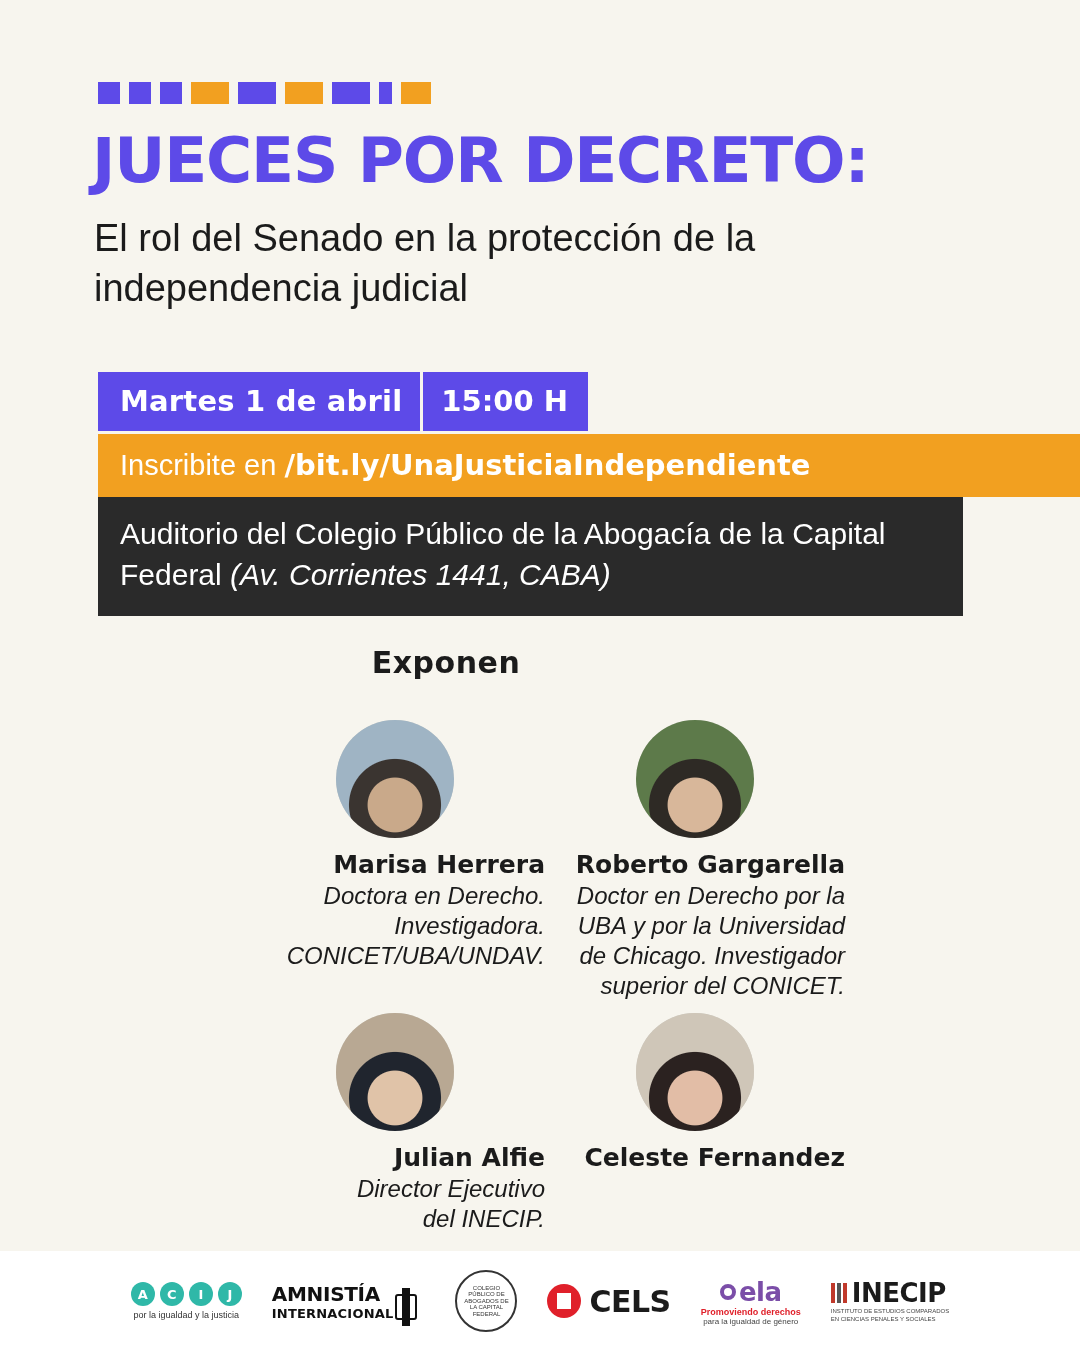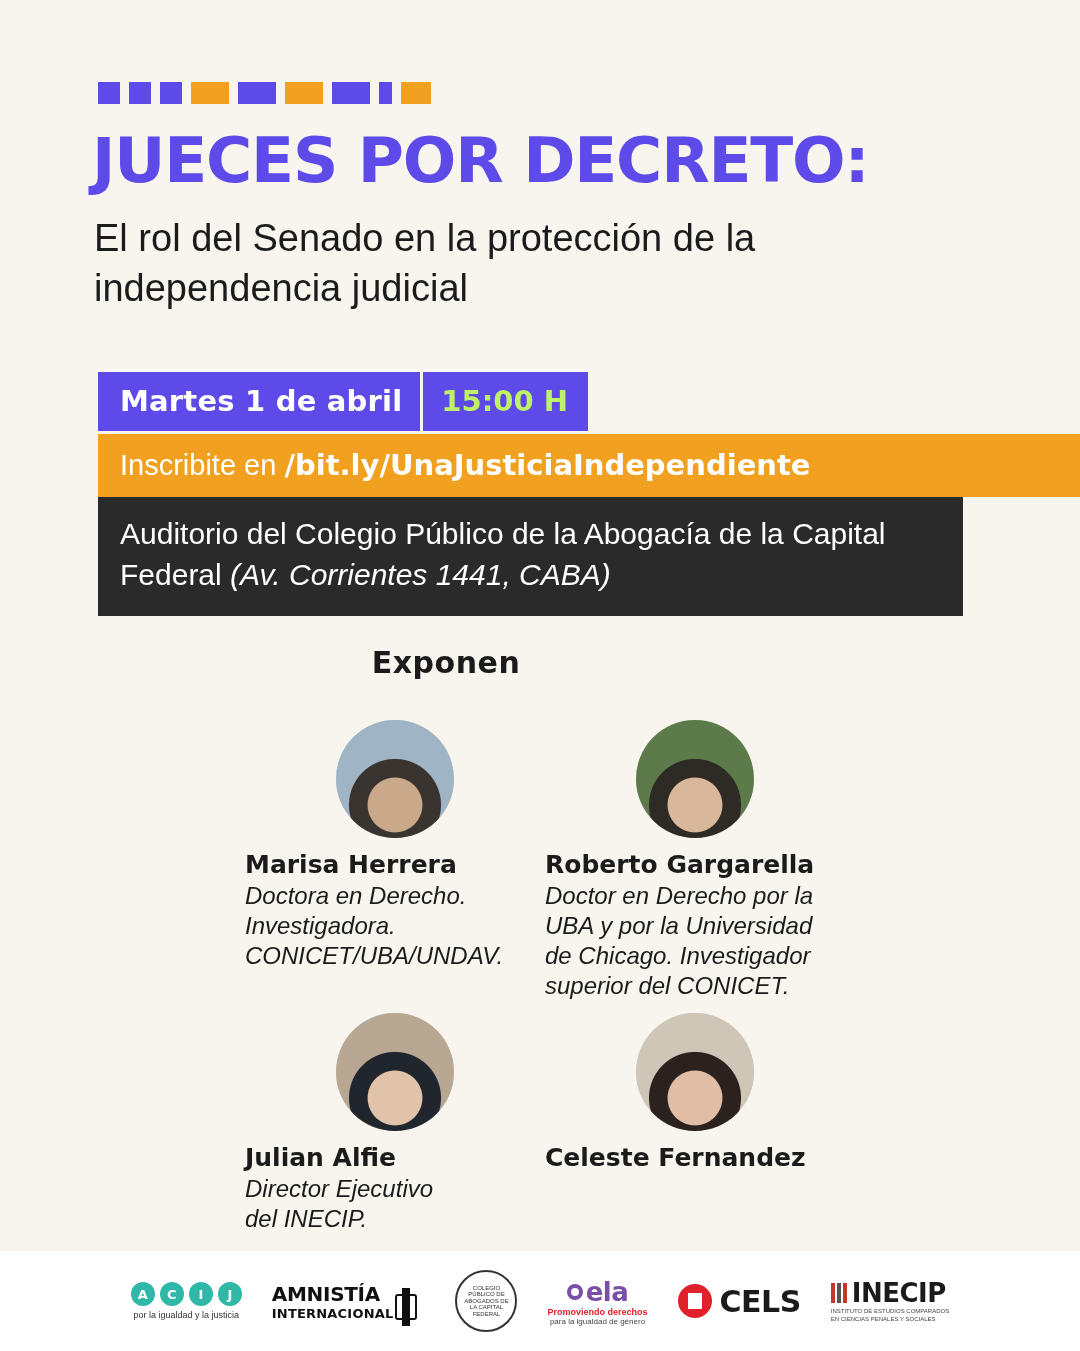--- a/index.html
+++ b/index.html
@@ -69,21 +69,21 @@
     padding: 12px 18px 13px 22px;
     letter-spacing: 0.2px;
     font-family: "DejaVu Sans", sans-serif;
   }
   .band-sep {
     width: 3px;
     background: #f7f5ee;
   }
   .band-time {
     background: #5d4ae8;
-    color: #bef264;
+    color: #ffffff;
     font-size: 29px;
     font-weight: bold;
     padding: 12px 20px 13px 18px;
     font-family: "DejaVu Sans", sans-serif;
   }
   .band-register {
     position: absolute;
     left: 98px;
     top: 434px;
     width: 1008px;
@@ -131,21 +131,21 @@
   .speakers {
     position: absolute;
     top: 720px;
     left: 245px;
     width: 600px;
     display: flex;
     flex-wrap: wrap;
   }
   .speaker {
     width: 300px;
-    text-align: left;
+    text-align: right;
     margin-bottom: 12px;
   }
   .avatar {
     width: 118px;
     height: 118px;
     border-radius: 50%;
     margin: 0 auto 12px auto;
     overflow: hidden;
     position: relative;
     background: #cfcfc8;
@@ -344,32 +344,32 @@
     <div class="amn-candle">
       <div class="body"></div>
         <div class="wire"></div>
     </div>
   </div>
 
   <div class="logo">
     <div class="seal">COLEGIO PÚBLICO DE ABOGADOS DE LA CAPITAL FEDERAL</div>
   </div>
 
+  <div class="logo cels">
+    <div class="cels-mark"></div>
+    <div class="cels-txt">CELS</div>
+  </div>
+
   <div class="logo ela">
     <div class="ela-top">
       <div class="ela-dot"></div>
       <div class="ela-word">ela</div>
     </div>
     <div class="ela-sub1">Promoviendo derechos</div>
     <div class="ela-sub2">para la igualdad de género</div>
-  </div>
-
-  <div class="logo cels">
-    <div class="cels-mark"></div>
-    <div class="cels-txt">CELS</div>
   </div>
 
   <div class="logo inecip">
     <div class="inecip-top">
       <div class="inecip-bars">
           <i></i>
           <i></i>
           <i></i>
         </div>
       <div class="inecip-name">INECIP</div>

